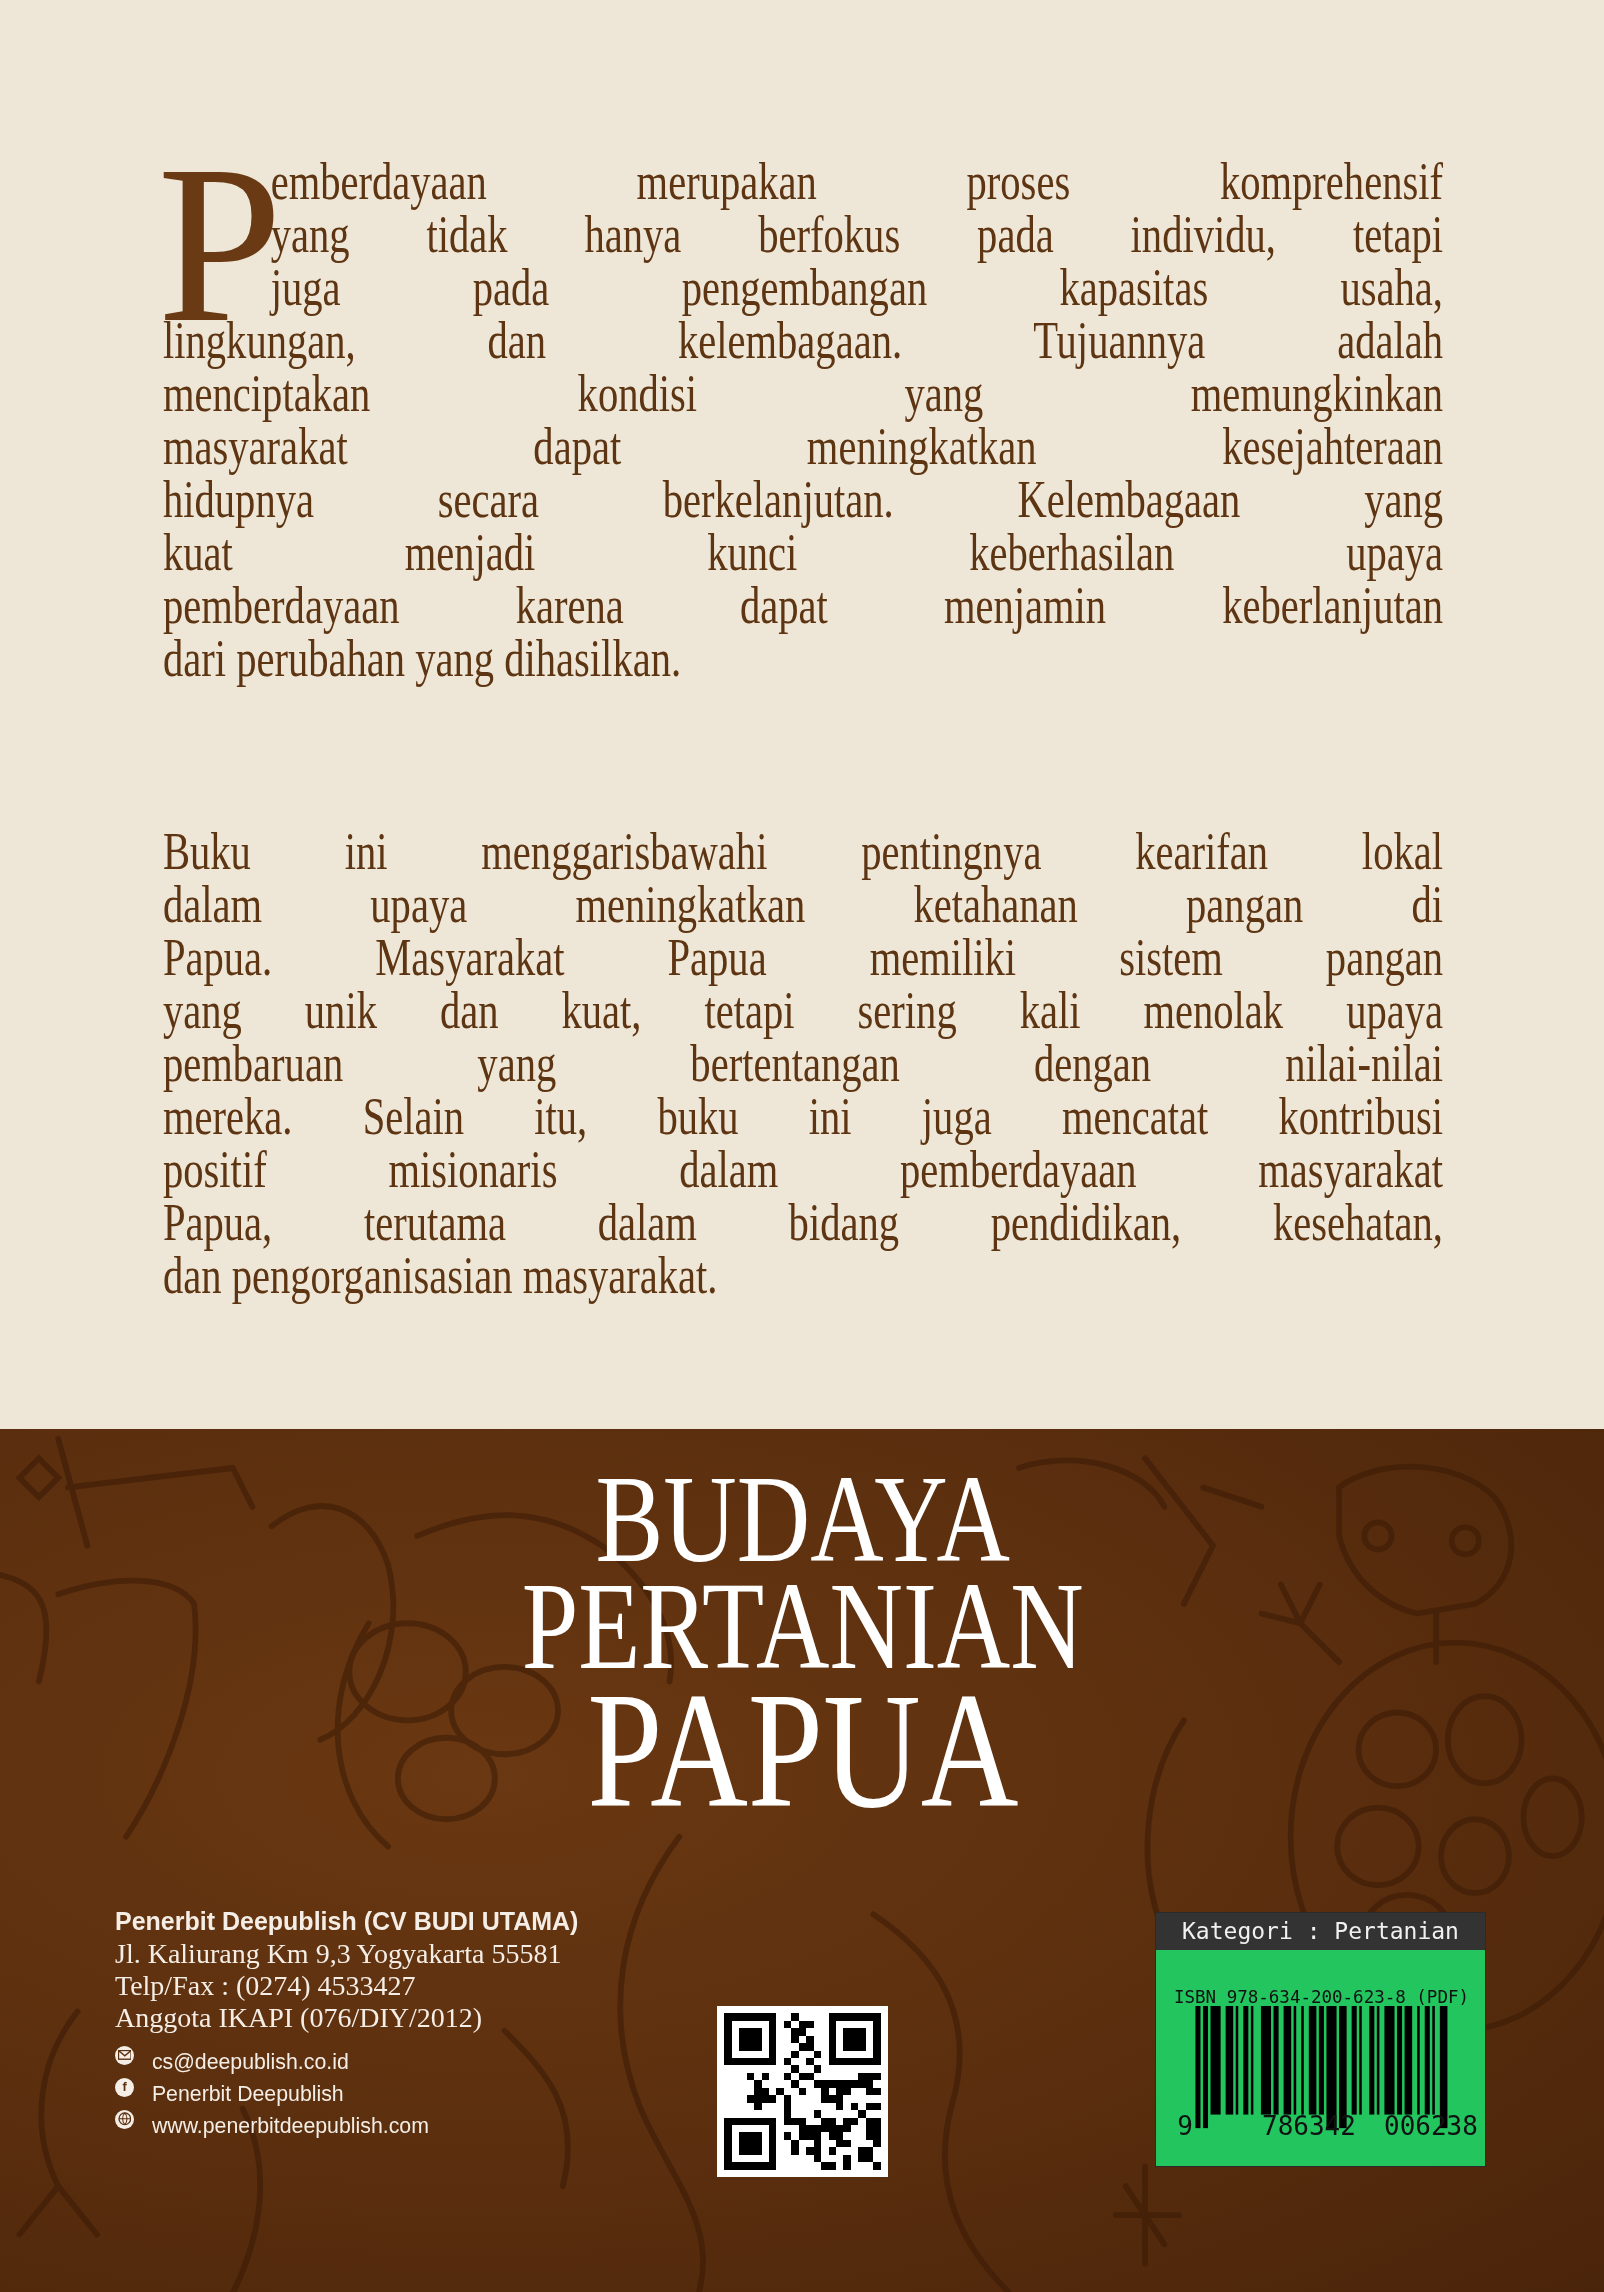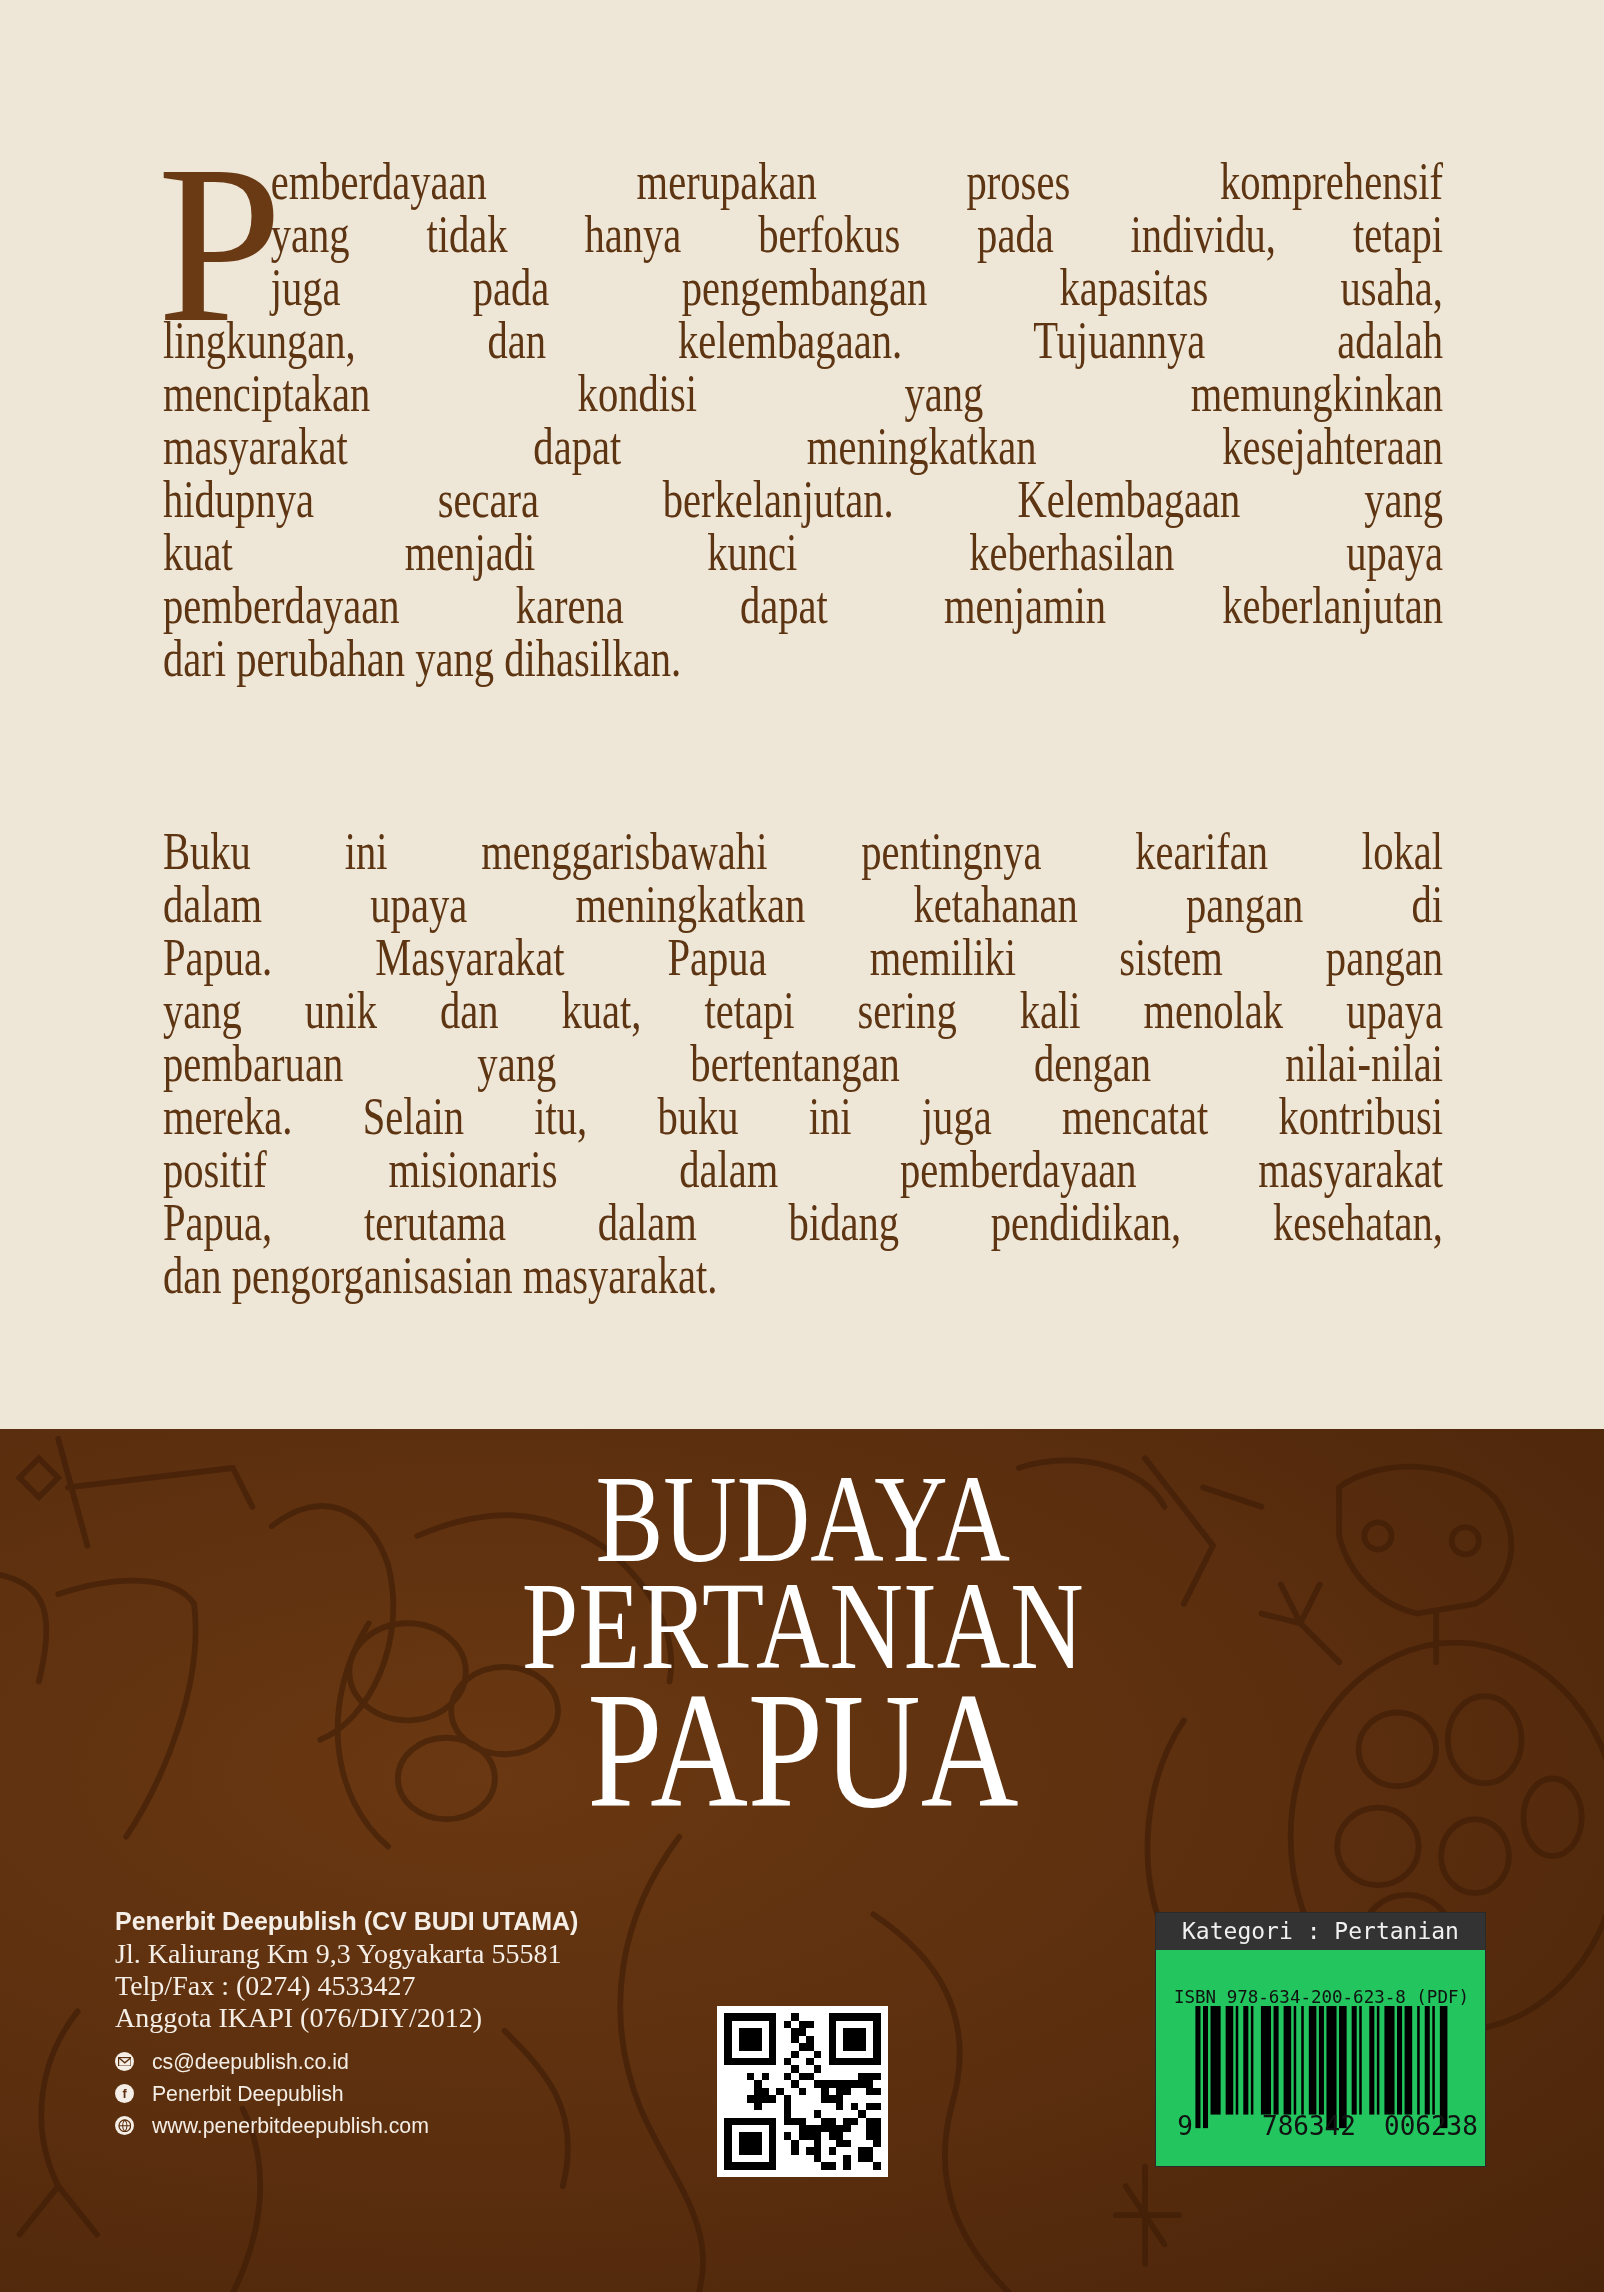--- a/index.html
+++ b/index.html
@@ -24,21 +24,21 @@
     font-family:"Liberation Serif", serif; }
   .t1 { top:1457px; font-size:124px; line-height:126px; }
   .t2 { top:1564px; font-size:124px; line-height:126px; }
   .t3 { top:1667px; font-size:165px; line-height:167px;text-align:center; }
   .cond { display:inline-block; transform:scaleX(0.82); transform-origin:center; }
 
   .pub { position:absolute; left:115px; top:1905px; color:#F4EEE6; font-family:"Liberation Sans", sans-serif; }
   .pub .name { font-size:25px; font-weight:bold; line-height:33px; }
   .pub .row { font-size:28px; line-height:32px;font-family:Liberation Serif, serif; }
   .contacts { margin-top:11.6px; }
-  .contact { display:flex; align-items:center; font-size:21.3px; line-height:32px; }
+  .contact { display:flex; font-size:21.3px; line-height:32px; }
   .contact .ic { width:19.4px; height:19.4px; border-radius:50%; background:#F4EEE6; margin-right:17.5px;
     display:flex; align-items:center; justify-content:center; color:#5A2E0E; font-size:12.6px; font-weight:bold; }
 
   .qr { position:absolute; left:717px; top:2006px; width:171px; height:171px; background:#fff; padding:0; }
   .qr svg { display:block; }
 
   .isbn-box { position:absolute; left:1114px; top:1912px; width:331px; height:255px; background:#22c55e;
     border:1px solid #2a2a2a; box-sizing:border-box;margin-left:41px; }
   .isbn-head { height:37px; background:#333333; color:#F0F0F0; font-family:"DejaVu Sans Mono", monospace;
     font-size:23px; line-height:37px; text-align:center; }

